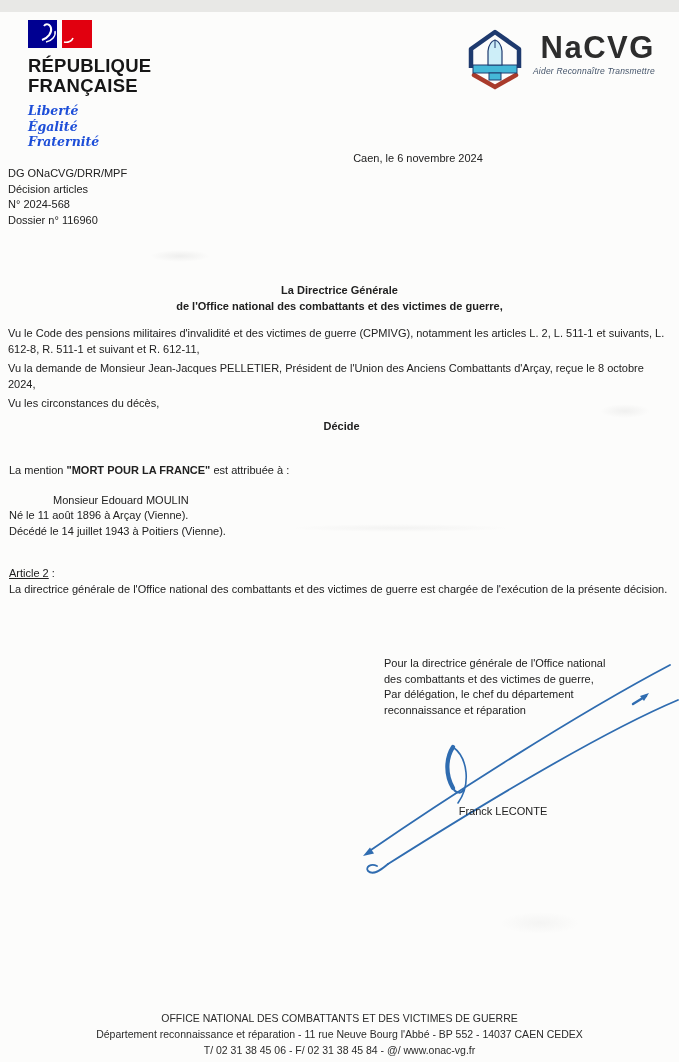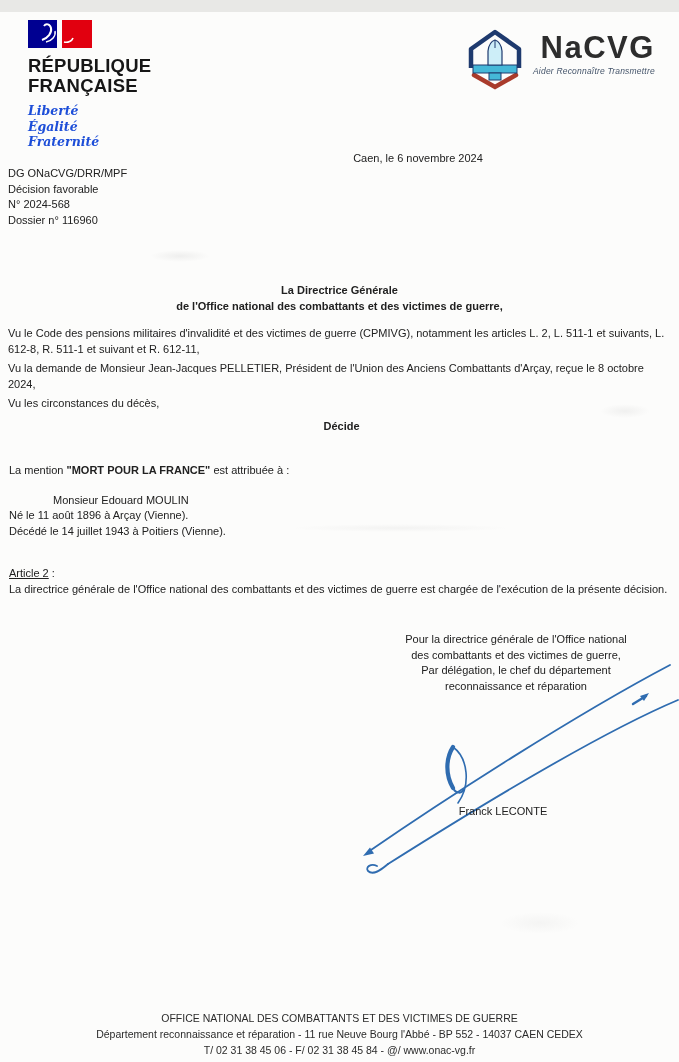--- a/index.html
+++ b/index.html
@@ -29,21 +29,21 @@
   .recitals p{margin:0 0 3px 0;}
   .decide{position:absolute;top:408px;left:4px;right:0;text-align:center;font-weight:bold;font-size:11px;}
   .article{position:absolute;left:9px;width:668px;font-size:11px;line-height:15.5px;}
   .article-1{top:451px;}
   .article-2{top:554px;}
   .article .heading{text-decoration:underline;}
   .article p{margin:0;}
   .person{margin-top:14px !important;padding-left:44px;}
   .bold{font-weight:bold;}
   
-  .sigblock{position:absolute;top:620px;left:384px;width:264px;text-align:center;font-size:11px;line-height:15.5px;}
+  .sigblock{position:absolute;top:644px;left:384px;width:264px;text-align:left;font-size:11px;line-height:15.5px;}
   .signer{position:absolute;top:793px;left:386px;width:234px;text-align:center;font-size:11px;}
   .signature-svg{position:absolute;left:335px;top:625px;}
   
   .footer{position:absolute;top:998px;left:0;right:0;text-align:center;font-size:10.5px;line-height:16px;color:#2b2b2b;}
   
   .smudge{position:absolute;border-radius:50%;pointer-events:none;}
   .s1{left:150px;top:238px;width:60px;height:12px;background:radial-gradient(ellipse,rgba(120,120,120,.10),transparent 70%);}
   .s2{left:600px;top:392px;width:50px;height:14px;background:radial-gradient(ellipse,rgba(120,120,120,.09),transparent 70%);}
   .s3{left:290px;top:512px;width:220px;height:8px;background:radial-gradient(ellipse,rgba(120,120,120,.07),transparent 70%);}
   .s4{left:500px;top:900px;width:80px;height:22px;background:radial-gradient(ellipse,rgba(120,120,120,.06),transparent 70%);}
@@ -89,21 +89,21 @@
     <div class="nacvg-text">
       <div class="nacvg-name">NaCVG</div>
       <div class="nacvg-tagline">Aider Reconnaître Transmettre</div>
     </div>
   </div>
 
   <div class="dateline">Caen, le 6 novembre 2024</div>
 
   <div class="refblock">
     <div>DG ONaCVG/DRR/MPF</div>
-    <div>Décision favorable</div>
+    <div>Décision articles</div>
     <div>N° 2024-568</div>
     <div>Dossier n° 116960</div>
   </div>
 
   <div class="doc-title">
     <div>La Directrice Générale</div>
     <div>de l'Office national des combattants et des victimes de guerre,</div>
   </div>
 
   <div class="recitals">

